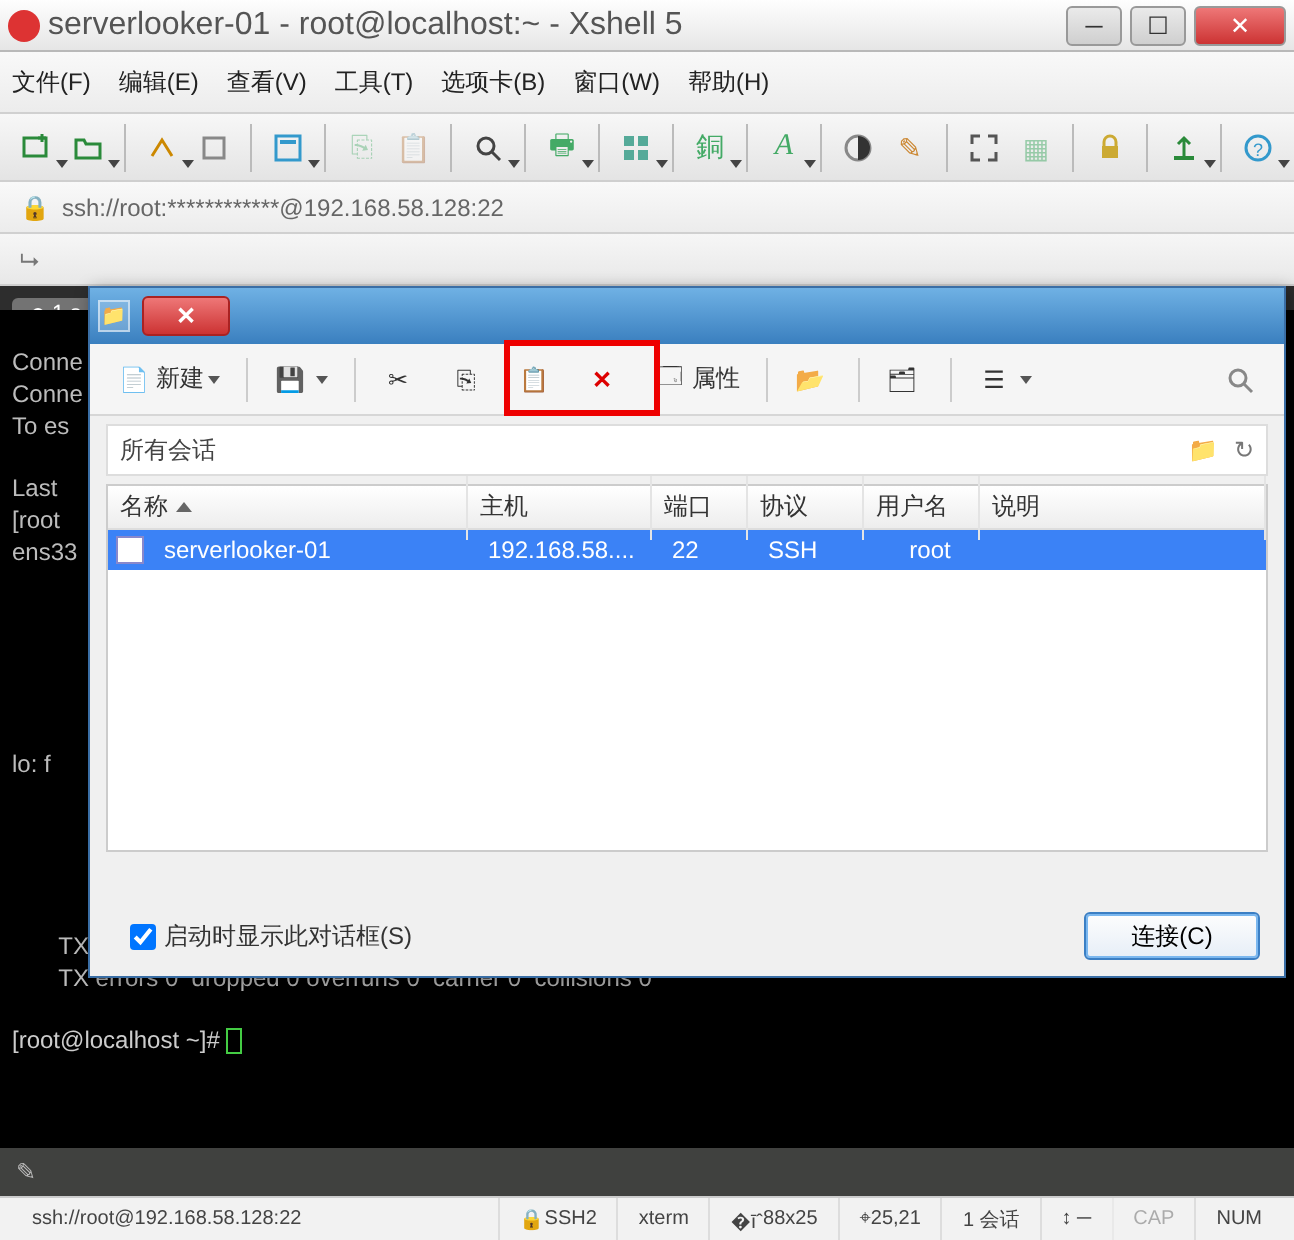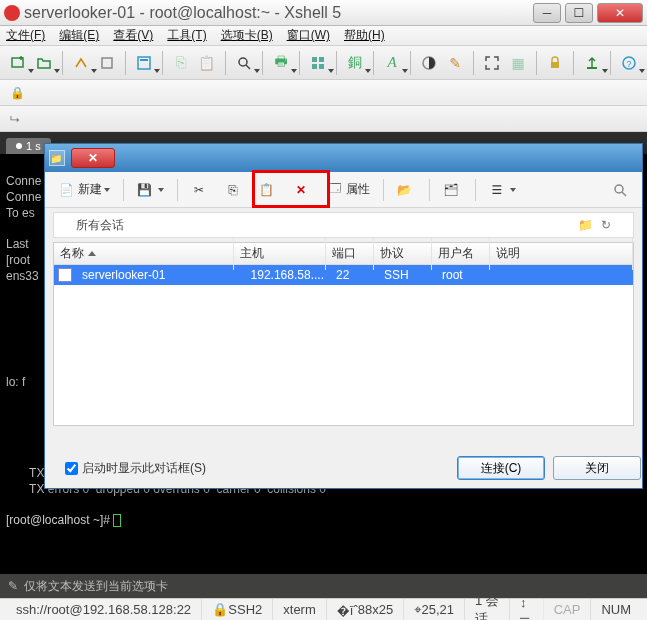--- a/index.html
+++ b/index.html
@@ -9,21 +9,21 @@
 .titlebar { height: 26px; background: linear-gradient(#fefefe,#e6e6e6); display: flex; align-items: center; border-bottom: 1px solid #b9b9b9; }
 .titlebar .left-icon { width: 16px; height: 16px; margin: 0 4px; background: #d33; border-radius: 50%; }
 .titlebar .title { flex: 1; font-size: 16px; color: #555; }
 .titlebar .win-btns { display: flex; }
 .titlebar .win-btn { width: 30px; height: 20px; margin-right: 4px; display: flex; align-items: center; justify-content: center; font-size: 12px; background: linear-gradient(#eaeaea,#cfcfcf); border: 1px solid #999; border-radius: 3px; color:#333;}
 .titlebar .win-btn.close { background: linear-gradient(#e77,#c33); color: #fff; }
 .titlebar .win-btn.min, .titlebar .win-btn.max { width:28px;}
 .titlebar .win-btn.close { width:46px;}
 
 
-.menubar { height: 20px; background: linear-gradient(#f9f9f9,#ececec); display: flex; align-items: center; padding: 0 6px; border-bottom: 1px solid #d0d0d0; text-decoration: underline; }
+.menubar { height: 31px; background: linear-gradient(#f9f9f9,#ececec); display: flex; align-items: center; padding: 0 6px; border-bottom: 1px solid #d0d0d0; }
 .menubar .mi { margin-right: 14px; font-size: 12px; color: #222; cursor: default; }
 
 
 .toolbar { height: 34px; background: linear-gradient(#f7f7f7,#e4e4e4); display: flex; align-items: center; padding: 0 6px; border-bottom: 1px solid #cfcfcf; gap:2px;}
 .tb-btn { width: 24px; height: 24px; display: inline-flex; align-items: center; justify-content: center; color: #4a6; font-size: 14px; cursor: pointer; position: relative; }
 .tb-btn.green svg { fill:#2a8a3a;}
 .tb-btn .dd { position:absolute; right:-4px; bottom:2px; border-left:3px solid transparent; border-right:3px solid transparent; border-top:4px solid #444;}
 .tb-sep { width:1px; height:24px; background:#bbb; margin:0 4px;}
 .tb-btn.end { margin-left:auto;}
 
@@ -54,45 +54,45 @@
 .dlg-title .close{ width:44px; height:20px; background:linear-gradient(#e77,#c33); border:1px solid #a22; border-radius:3px; color:#fff; display:flex; align-items:center; justify-content:center; font-weight:bold;}
 
 .dlg-toolbar { height:36px; border-bottom:1px solid #d6d6d6; display:flex; align-items:center; padding:0 8px; gap:3px; background:#f5f5f5;}
 .dtb { height:26px; padding:0 6px; display:flex; align-items:center; cursor:pointer; font-size:12px; color:#333;}
 .dtb .ic{ width:16px; height:16px; margin-right:3px; display:inline-flex; align-items:center; justify-content:center;}
 .dtb .dd{ margin-left:2px; border-left:3px solid transparent; border-right:3px solid transparent; border-top:4px solid #555;}
 .dtb-sep{ width:1px; height:22px; background:#ccc; margin:0 4px;}
 .red-box{ position:absolute; border:3px solid #e00; width:78px; height:38px; pointer-events:none;}
 .dlg-search{ margin-left:auto; color:#888;}
 
-.dlg-path { height:26px; border:1px solid #ddd; margin:4px 8px 0; background:#fff; display:flex; align-items:center; padding:0 22px; color:#444;}
+.dlg-path { height:26px; border:1px solid #ddd; margin:4px 8px 0; background:#fff; display:flex; align-items:center; padding:0 6px; color:#444;}
 .dlg-path .icons{ margin-left:auto; display:flex; gap:8px; color:#777;}
 
 .dlg-list { margin:4px 8px 0; border:1px solid #ccc; background:#fff; height:184px; }
 .dlg-list .hdr{ display:flex; background:linear-gradient(#fff,#ededed); border-bottom:1px solid #ddd; height:22px; align-items:center; font-size:12px; color:#333;}
 .dlg-list .hdr div{ padding:16px 6px; border-right:1px solid #e4e4e4; height:100%; display:flex; align-items:center;}
-.col-name{width:180px;} .col-host{width:92px;text-align:right;} .col-port{width:48px;} .col-proto{width:58px;} .col-user{width:58px;} .col-desc{flex:1;}
+.col-name{width:180px;} .col-host{width:92px;} .col-port{width:48px;} .col-proto{width:58px;} .col-user{width:58px;text-align:center;} .col-desc{flex:1;}
 .dlg-list .row{ display:flex; height:20px; align-items:center; background:#3b82f6; color:#fff; font-size:12px;}
 .dlg-list .row div{ padding:0 6px;}
 .dlg-list .row .ric{ width:14px; height:14px; background:#fff; border:1px solid #88c; margin:0 4px;}
 .hdr .arrow{ margin-left:4px; border-left:4px solid transparent; border-right:4px solid transparent; border-bottom:5px solid #666;}
 
-.dlg-bottom{ position:absolute; bottom:8px; left:8px; right:1px; display:flex; align-items:center;padding-left:12px;}
+.dlg-bottom{ position:absolute; bottom:8px; left:8px; right:12px; display:flex; align-items:center;padding-left:12px;}
 .dlg-bottom .chk{ display:flex; align-items:center; color:#333;}
 .dlg-bottom .chk input{ margin-right:4px;}
 .dlg-bottom .btns{ margin-left:auto; display:flex; gap:8px;align-items:center;}
 .dlg-bottom button{ width:88px; height:24px; border:1px solid #8aa0b8; background:linear-gradient(#fdfdfd,#e6eef7); border-radius:3px; font-size:12px; cursor:pointer;}
 .dlg-bottom button.connect{ border:1px solid #3b7fc4; box-shadow:0 0 0 1px #7ab7ef inset;}
 
 
 .lowerbar{ position:absolute; bottom:22px; left:0; right:0; height:24px; background:#40413f; color:#bbb; display:flex; align-items:center; padding:0 8px; font-size:12px;}
 .lowerbar .ic{ margin-right:6px;}
 
 
-.statusbar{ position:absolute; bottom:0; left:0; right:0; height:22px; background:#f2f2f2; border-top:1px solid #ccc; display:flex; align-items:center; padding:0 6px; font-size:13px; color:#444;}
+.statusbar{ position:absolute; bottom:0; left:0; right:0; height:22px; background:#f2f2f2; border-top:1px solid #ccc; display:flex; align-items:center; padding:0 6px; font-size:10px; color:#444;}
 .statusbar .seg{ padding:0 10px; border-left:1px solid #ddd; height:100%; display:flex; align-items:center;}
 .statusbar .seg:first-child{ border-left:none; flex:0 0 auto;}
 .statusbar .spacer{ flex:1;}
 
 svg{ width:16px; height:16px;}
 </style>
 </head>
 <body>
 
 <div class="titlebar">
@@ -214,20 +214,21 @@
       <svg viewBox="0 0 16 16">
         <circle cx="8" cy="8" r="6" fill="none" stroke="#39c" stroke-width="1.5"></circle>
         <text x="8" y="12" text-anchor="middle" font-size="9" fill="#39c">?</text>
       </svg>
       <span class="dd"></span>
     </div>
 </div>
 
 <div class="addressbar">
   <span class="lock">🔒</span>
+  <span>ssh://root:************@192.168.58.128:22</span>
 </div>
 
 <div class="hintbar">
   <span class="arr">⮡</span>
 </div>
 
 <div class="tabstrip">
   <div class="tab">
       <span class="dot"></span>
       <span>1 s</span>
@@ -348,28 +349,26 @@
     </div>
   </div>
 
   <div class="dlg-bottom">
     <label class="chk">
       <input type="checkbox" checked="" style="">
       <span>启动时显示此对话框(S)</span>
     </label>
     <div class="btns">
       <button class="connect">连接(C)</button>
-      <button>关闭</button>
     </div>
   </div>
 </div>
 
 <div class="lowerbar">
   <span class="ic">✎</span>
-  <span>仅将文本发送到当前选项卡</span>
 </div>
 
 <div class="statusbar">
   <div class="seg">ssh://root@192.168.58.128:22</div>
   <div class="spacer"></div>
   <div class="seg">🔒 <span>SSH2</span></div>
   <div class="seg">xterm</div>
   <div class="seg">�īˆ <span>88x25</span></div>
   <div class="seg">⌖ <span>25,21</span></div>
   <div class="seg">1 会话</div>

